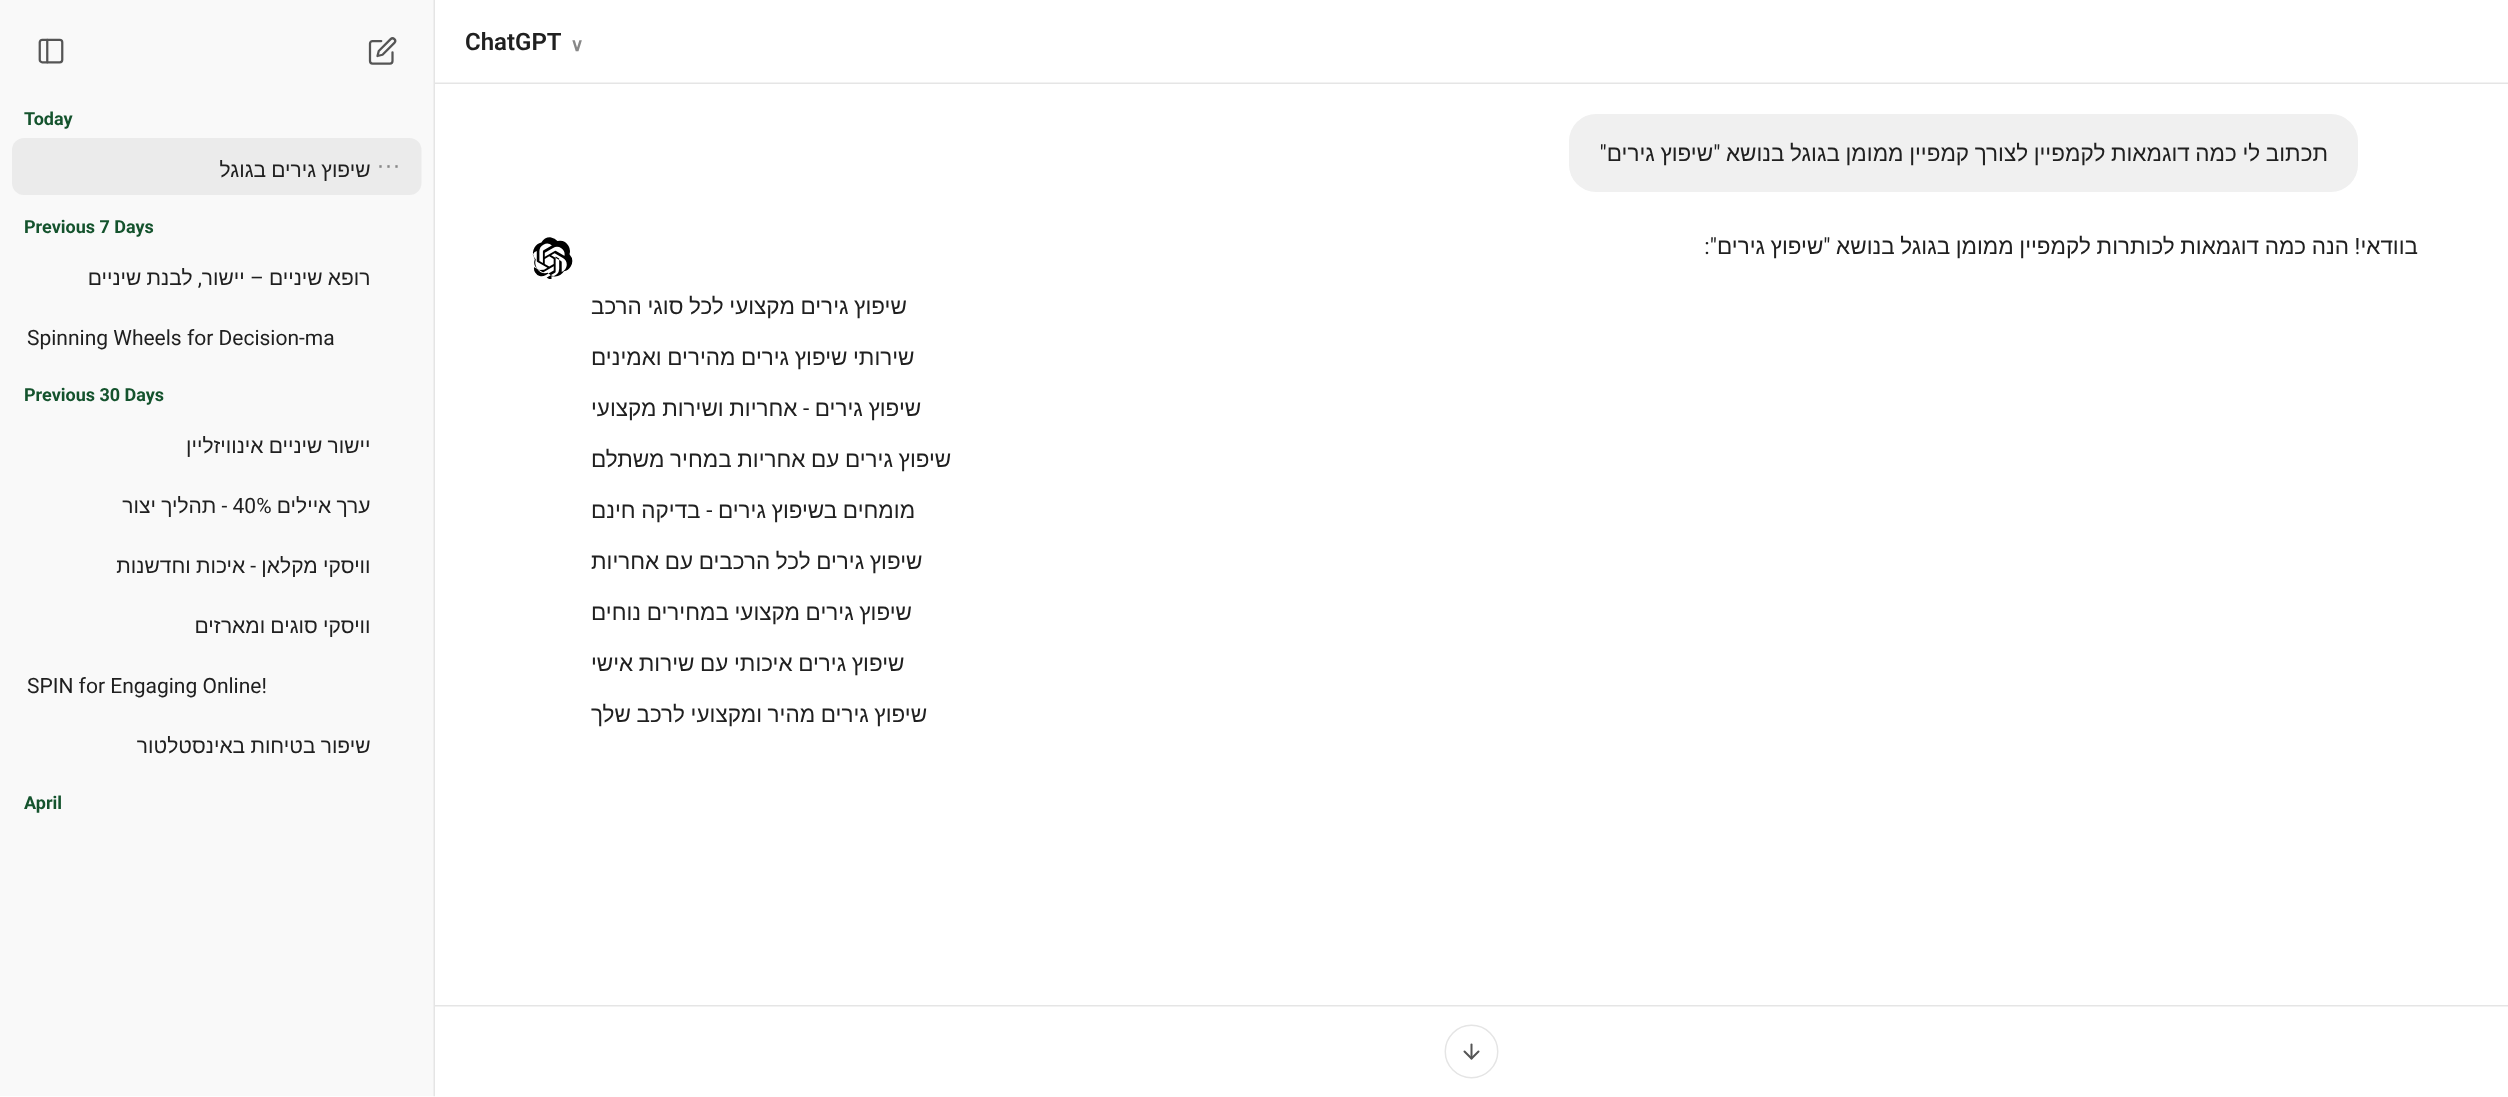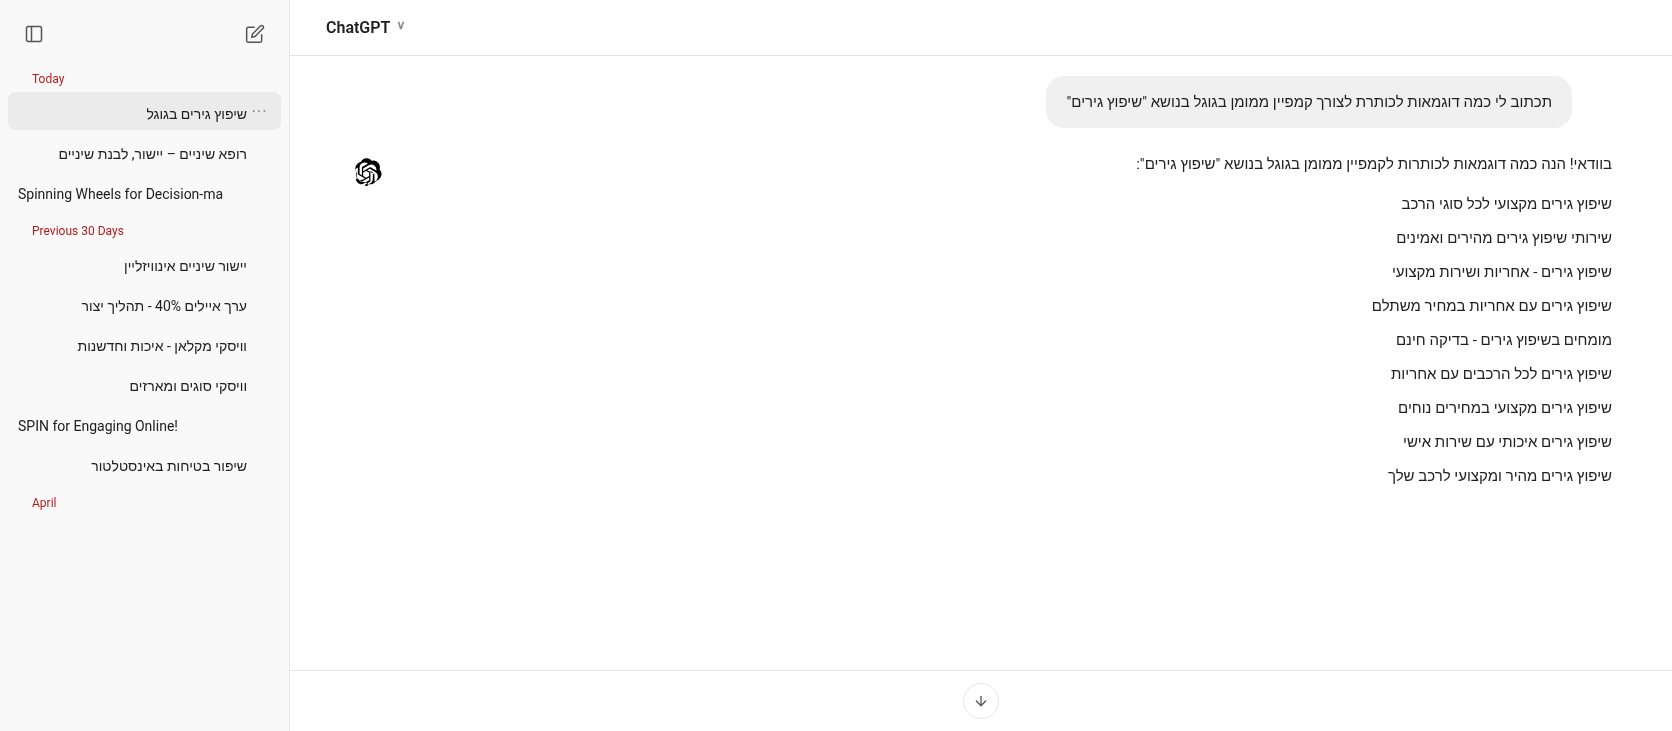--- a/index.html
+++ b/index.html
@@ -51,24 +51,23 @@
     }
 
     .sidebar-content {
       flex: 1;
       overflow-y: auto;
       padding: 0 8px;
     }
 
     .sidebar-section-label {
       font-size: 12px;
-      color: #b91c1c;
+      color: #14532d;
       padding: 12px 8px 6px 8px;
-      font-weight: 400;
-      margin-left: 16px;
+      font-weight: 700;
     }
 
     .sidebar-item {
       display: flex;
       align-items: flex-end;
       justify-content: space-between;
       padding: 8px 10px;
       border-radius: 8px;
       cursor: pointer;
       font-size: 14px;
@@ -135,27 +134,26 @@
     .main-header {
       display: flex;
       align-items: center;
       padding: 14px 20px;
       border-bottom: 1px solid #e5e5e5;
       height: 56px;
     }
 
     .app-title {
       display: flex;
-      align-items: flex-start;
+      align-items: flex-end;
       gap: 6px;
       font-size: 16px;
       font-weight: 600;
       color: #202020;
       cursor: pointer;
-      margin-left: 16px;
     }
 
     .chevron-icon {
       font-size: 12px;
       color: #888;
     }
 
     
     .chat-area {
       flex: 1;
@@ -223,20 +221,21 @@
       color: #202020;
       margin-bottom: 16px;
       line-height: 1.6;
     }
 
     .ai-list {
       list-style: none;
       display: flex;
       flex-direction: column;
       gap: 10px;
+      align-items: flex-end;
     }
 
     .ai-list-item {
       font-size: 15px;
       color: #202020;
       line-height: 1.6;
       direction: rtl;
       text-align: right;
     }
 
@@ -300,20 +299,21 @@
 
   <div class="sidebar-content">
 
     <div class="sidebar-section-label">Today</div>
 
     <div class="sidebar-item active">
       <span class="sidebar-item-text">שיפוץ גירים בגוגל</span>
       <button class="dots-btn">···</button>
     </div>
 
+    <div class="sidebar-section-label">Previous 7 Days</div>
 
     <div class="sidebar-item">
       <span class="sidebar-item-text">רופא שיניים – יישור, לבנת שיניים</span>
       <button class="dots-btn">···</button>
     </div>
 
     <div class="sidebar-item">
       <span class="sidebar-item-text ltr">Spinning Wheels for Decision-ma</span>
       <button class="dots-btn">···</button>
     </div>
@@ -360,21 +360,21 @@
   <div class="main-header">
     <div class="app-title">
       <span>ChatGPT</span>
       <span class="chevron-icon">∨</span>
     </div>
   </div>
 
   <div class="chat-area">
 
     <div class="user-message">
-      <div class="user-bubble">תכתוב לי כמה דוגמאות  לכותרת לצורך קמפיין ממומן בגוגל  בנושא "שיפוץ גירים"</div>
+      <div class="user-bubble">תכתוב לי כמה דוגמאות  לקמפיין לצורך קמפיין ממומן בגוגל  בנושא "שיפוץ גירים"</div>
     </div>
 
     <div class="ai-message">
       <div class="ai-icon">
         <svg class="openai-logo" viewBox="0 0 41 41" fill="none" xmlns="http://www.w3.org/2000/svg">
           <path d="M37.532 16.87a9.963 9.963 0 0 0-.856-8.184 10.078 10.078 0 0 0-10.855-4.835 9.964 9.964 0 0 0-6.212-3.482 10.079 10.079 0 0 0-9.49 4.947 9.962 9.962 0 0 0-6.675 4.835 10.079 10.079 0 0 0 1.24 11.817 9.965 9.965 0 0 0 .856 8.185 10.079 10.079 0 0 0 10.855 4.835 9.965 9.965 0 0 0 6.213 3.482 10.079 10.079 0 0 0 9.489-4.947 9.962 9.962 0 0 0 6.675-4.835 10.079 10.079 0 0 0-1.24-11.818zm-17.529 24.499a7.474 7.474 0 0 1-4.801-1.735c.061-.033.168-.091.237-.134l7.964-4.6a1.294 1.294 0 0 0 .655-1.134V19.054l3.366 1.944a.12.12 0 0 1 .066.092v9.299a7.505 7.505 0 0 1-7.487 7.98zm-16.134-6.874a7.471 7.471 0 0 1-.894-5.023c.06.036.162.099.237.141l7.964 4.6a1.297 1.297 0 0 0 1.308 0l9.724-5.614v3.888a.12.12 0 0 1-.048.103l-8.051 4.649a7.504 7.504 0 0 1-10.24-2.744zm-2.134-17.471a7.472 7.472 0 0 1 3.908-3.285c0 .068-.004.19-.004.274v9.201a1.294 1.294 0 0 0 .654 1.132l9.723 5.614-3.366 1.944a.12.12 0 0 1-.114.012L8.589 32.168a7.504 7.504 0 0 1-4.854-10.144zm27.606 6.437l-9.724-5.615 3.367-1.943a.121.121 0 0 1 .114-.012l8.048 4.648a7.498 7.498 0 0 1-1.158 13.528v-9.476a1.293 1.293 0 0 0-.647-1.13zm3.35-5.043c-.059-.037-.162-.099-.236-.141l-7.965-4.6a1.298 1.298 0 0 0-1.308 0l-9.723 5.614v-3.888a.12.12 0 0 1 .048-.103l8.05-4.645a7.497 7.497 0 0 1 11.135 7.763zm-21.063 6.929l-3.367-1.944a.12.12 0 0 1-.065-.092v-9.299a7.497 7.497 0 0 1 12.293-5.756 6.94 6.94 0 0 0-.236.134l-7.965 4.6a1.294 1.294 0 0 0-.654 1.132l-.006 11.225zm1.829-3.943l4.33-2.501 4.332 2.5v4.999l-4.331 2.5-4.331-2.5V21.384z" fill="currentColor"></path>
         </svg>
       </div>
       <div class="ai-content">
         <div class="ai-intro">בוודאי! הנה כמה דוגמאות לכותרות לקמפיין ממומן בגוגל בנושא "שיפוץ גירים":</div>

